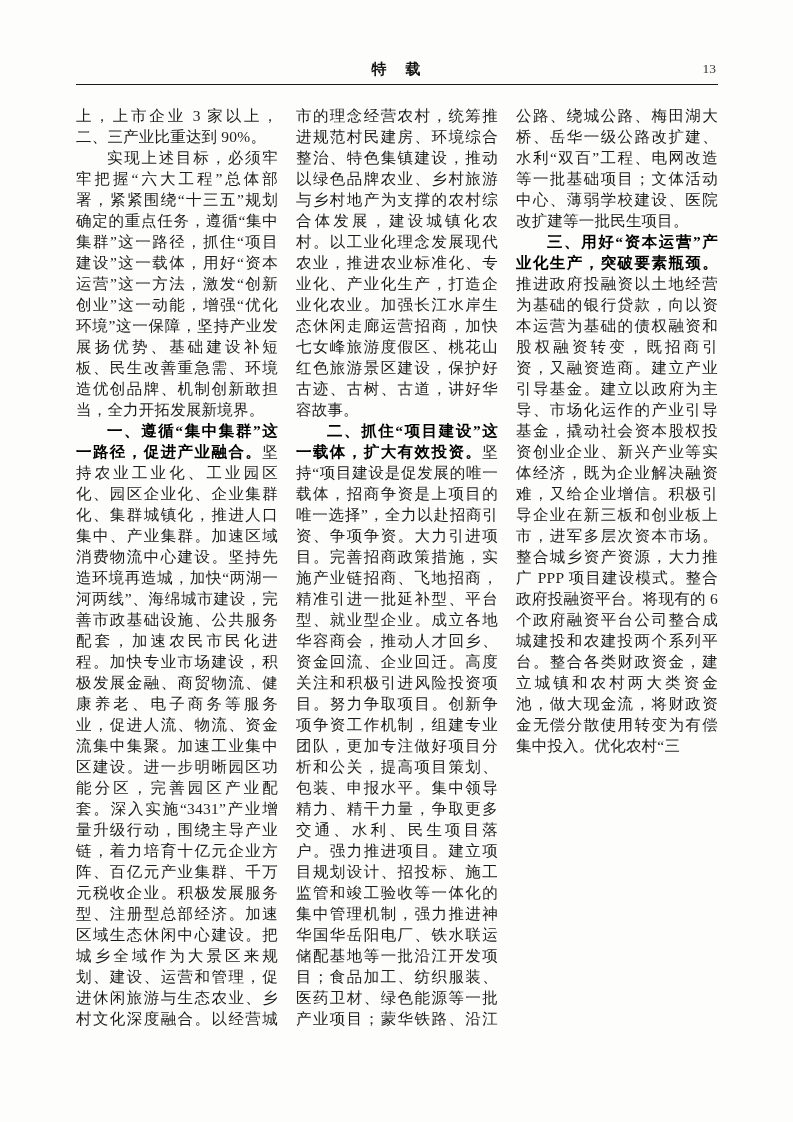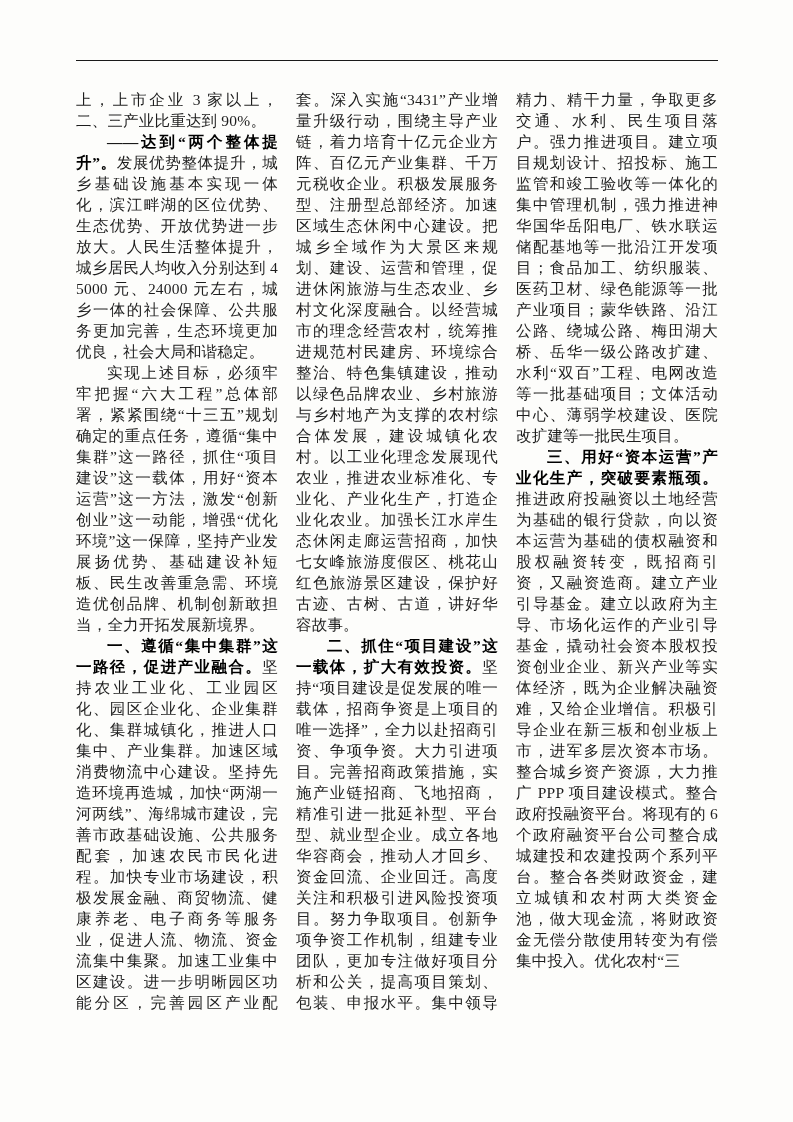--- a/index.html
+++ b/index.html
@@ -44,21 +44,21 @@
     top: 1px;
     font-size: 13.5px;
     color: #333;
   }
   .header-rule {
     border-bottom: 1.5px solid #1a1a1a;
     width: 100%;
     height: 0;
   }
   .body-columns {
-    margin-top: 28px;
+    margin-top: 20px;
     height: 934px;
     column-count: 3;
     column-gap: 18px;
     column-fill: auto;
     overflow: hidden;
     font-size: 15.5px;
     line-height: 21px;
     text-align: justify;
     word-break: break-all;
     letter-spacing: 0.2px;
@@ -74,26 +74,29 @@
     font-weight: bold;
     color: #000;
   }
 </style>
 </head>
 <body>
 
 <div class="page">
   <div class="content">
 
+    <div class="page-header">
+      <span class="header-title">特　载</span>
+      <span class="page-number">13</span>
+    </div>
 
     <div class="header-rule"></div>
 
     <main class="body-columns" id="columns">
         <p class="para">上，上市企业 3 家以上，二、三产业比重达到 90%。</p>
-        <p class="para indent"><strong class="lead">——达到“两个整体提升”。</strong>发展优势整体提升，城乡基础设施基本实现一体化，滨江畔湖的区位优势、生态优势、开放优势进一步放大。人民生活整体提升，城乡居民人均收入分别达到 45000 元、24000 元左右，城乡一体的社会保障、公共服务更加完善，生态环境更加优良，社会大局和谐稳定。</p>
         <p class="para indent">实现上述目标，必须牢牢把握“六大工程”总体部署，紧紧围绕“十三五”规划确定的重点任务，遵循“集中集群”这一路径，抓住“项目建设”这一载体，用好“资本运营”这一方法，激发“创新创业”这一动能，增强“优化环境”这一保障，坚持产业发展扬优势、基础建设补短板、民生改善重急需、环境造优创品牌、机制创新敢担当，全力开拓发展新境界。</p>
         <p class="para indent"><strong class="lead">一、遵循“集中集群”这一路径，促进产业融合。</strong>坚持农业工业化、工业园区化、园区企业化、企业集群化、集群城镇化，推进人口集中、产业集群。加速区域消费物流中心建设。坚持先造环境再造城，加快“两湖一河两线”、海绵城市建设，完善市政基础设施、公共服务配套，加速农民市民化进程。加快专业市场建设，积极发展金融、商贸物流、健康养老、电子商务等服务业，促进人流、物流、资金流集中集聚。加速工业集中区建设。进一步明晰园区功能分区，完善园区产业配套。深入实施“3431”产业增量升级行动，围绕主导产业链，着力培育十亿元企业方阵、百亿元产业集群、千万元税收企业。积极发展服务型、注册型总部经济。加速区域生态休闲中心建设。把城乡全域作为大景区来规划、建设、运营和管理，促进休闲旅游与生态农业、乡村文化深度融合。以经营城市的理念经营农村，统筹推进规范村民建房、环境综合整治、特色集镇建设，推动以绿色品牌农业、乡村旅游与乡村地产为支撑的农村综合体发展，建设城镇化农村。以工业化理念发展现代农业，推进农业标准化、专业化、产业化生产，打造企业化农业。加强长江水岸生态休闲走廊运营招商，加快七女峰旅游度假区、桃花山红色旅游景区建设，保护好古迹、古树、古道，讲好华容故事。</p>
         <p class="para indent"><strong class="lead">二、抓住“项目建设”这一载体，扩大有效投资。</strong>坚持“项目建设是促发展的唯一载体，招商争资是上项目的唯一选择”，全力以赴招商引资、争项争资。大力引进项目。完善招商政策措施，实施产业链招商、飞地招商，精准引进一批延补型、平台型、就业型企业。成立各地华容商会，推动人才回乡、资金回流、企业回迁。高度关注和积极引进风险投资项目。努力争取项目。创新争项争资工作机制，组建专业团队，更加专注做好项目分析和公关，提高项目策划、包装、申报水平。集中领导精力、精干力量，争取更多交通、水利、民生项目落户。强力推进项目。建立项目规划设计、招投标、施工监管和竣工验收等一体化的集中管理机制，强力推进神华国华岳阳电厂、铁水联运储配基地等一批沿江开发项目；食品加工、纺织服装、医药卫材、绿色能源等一批产业项目；蒙华铁路、沿江公路、绕城公路、梅田湖大桥、岳华一级公路改扩建、水利“双百”工程、电网改造等一批基础项目；文体活动中心、薄弱学校建设、医院改扩建等一批民生项目。</p>
         <p class="para indent"><strong class="lead">三、用好“资本运营”产业化生产，突破要素瓶颈。</strong>推进政府投融资以土地经营为基础的银行贷款，向以资本运营为基础的债权融资和股权融资转变，既招商引资，又融资造商。建立产业引导基金。建立以政府为主导、市场化运作的产业引导基金，撬动社会资本股权投资创业企业、新兴产业等实体经济，既为企业解决融资难，又给企业增信。积极引导企业在新三板和创业板上市，进军多层次资本市场。整合城乡资产资源，大力推广 PPP 项目建设模式。整合政府投融资平台。将现有的 6 个政府融资平台公司整合成城建投和农建投两个系列平台。整合各类财政资金，建立城镇和农村两大类资金池，做大现金流，将财政资金无偿分散使用转变为有偿集中投入。优化农村“三</p>
       </main>
 
   </div>
 </div>
 
 </body></html>

